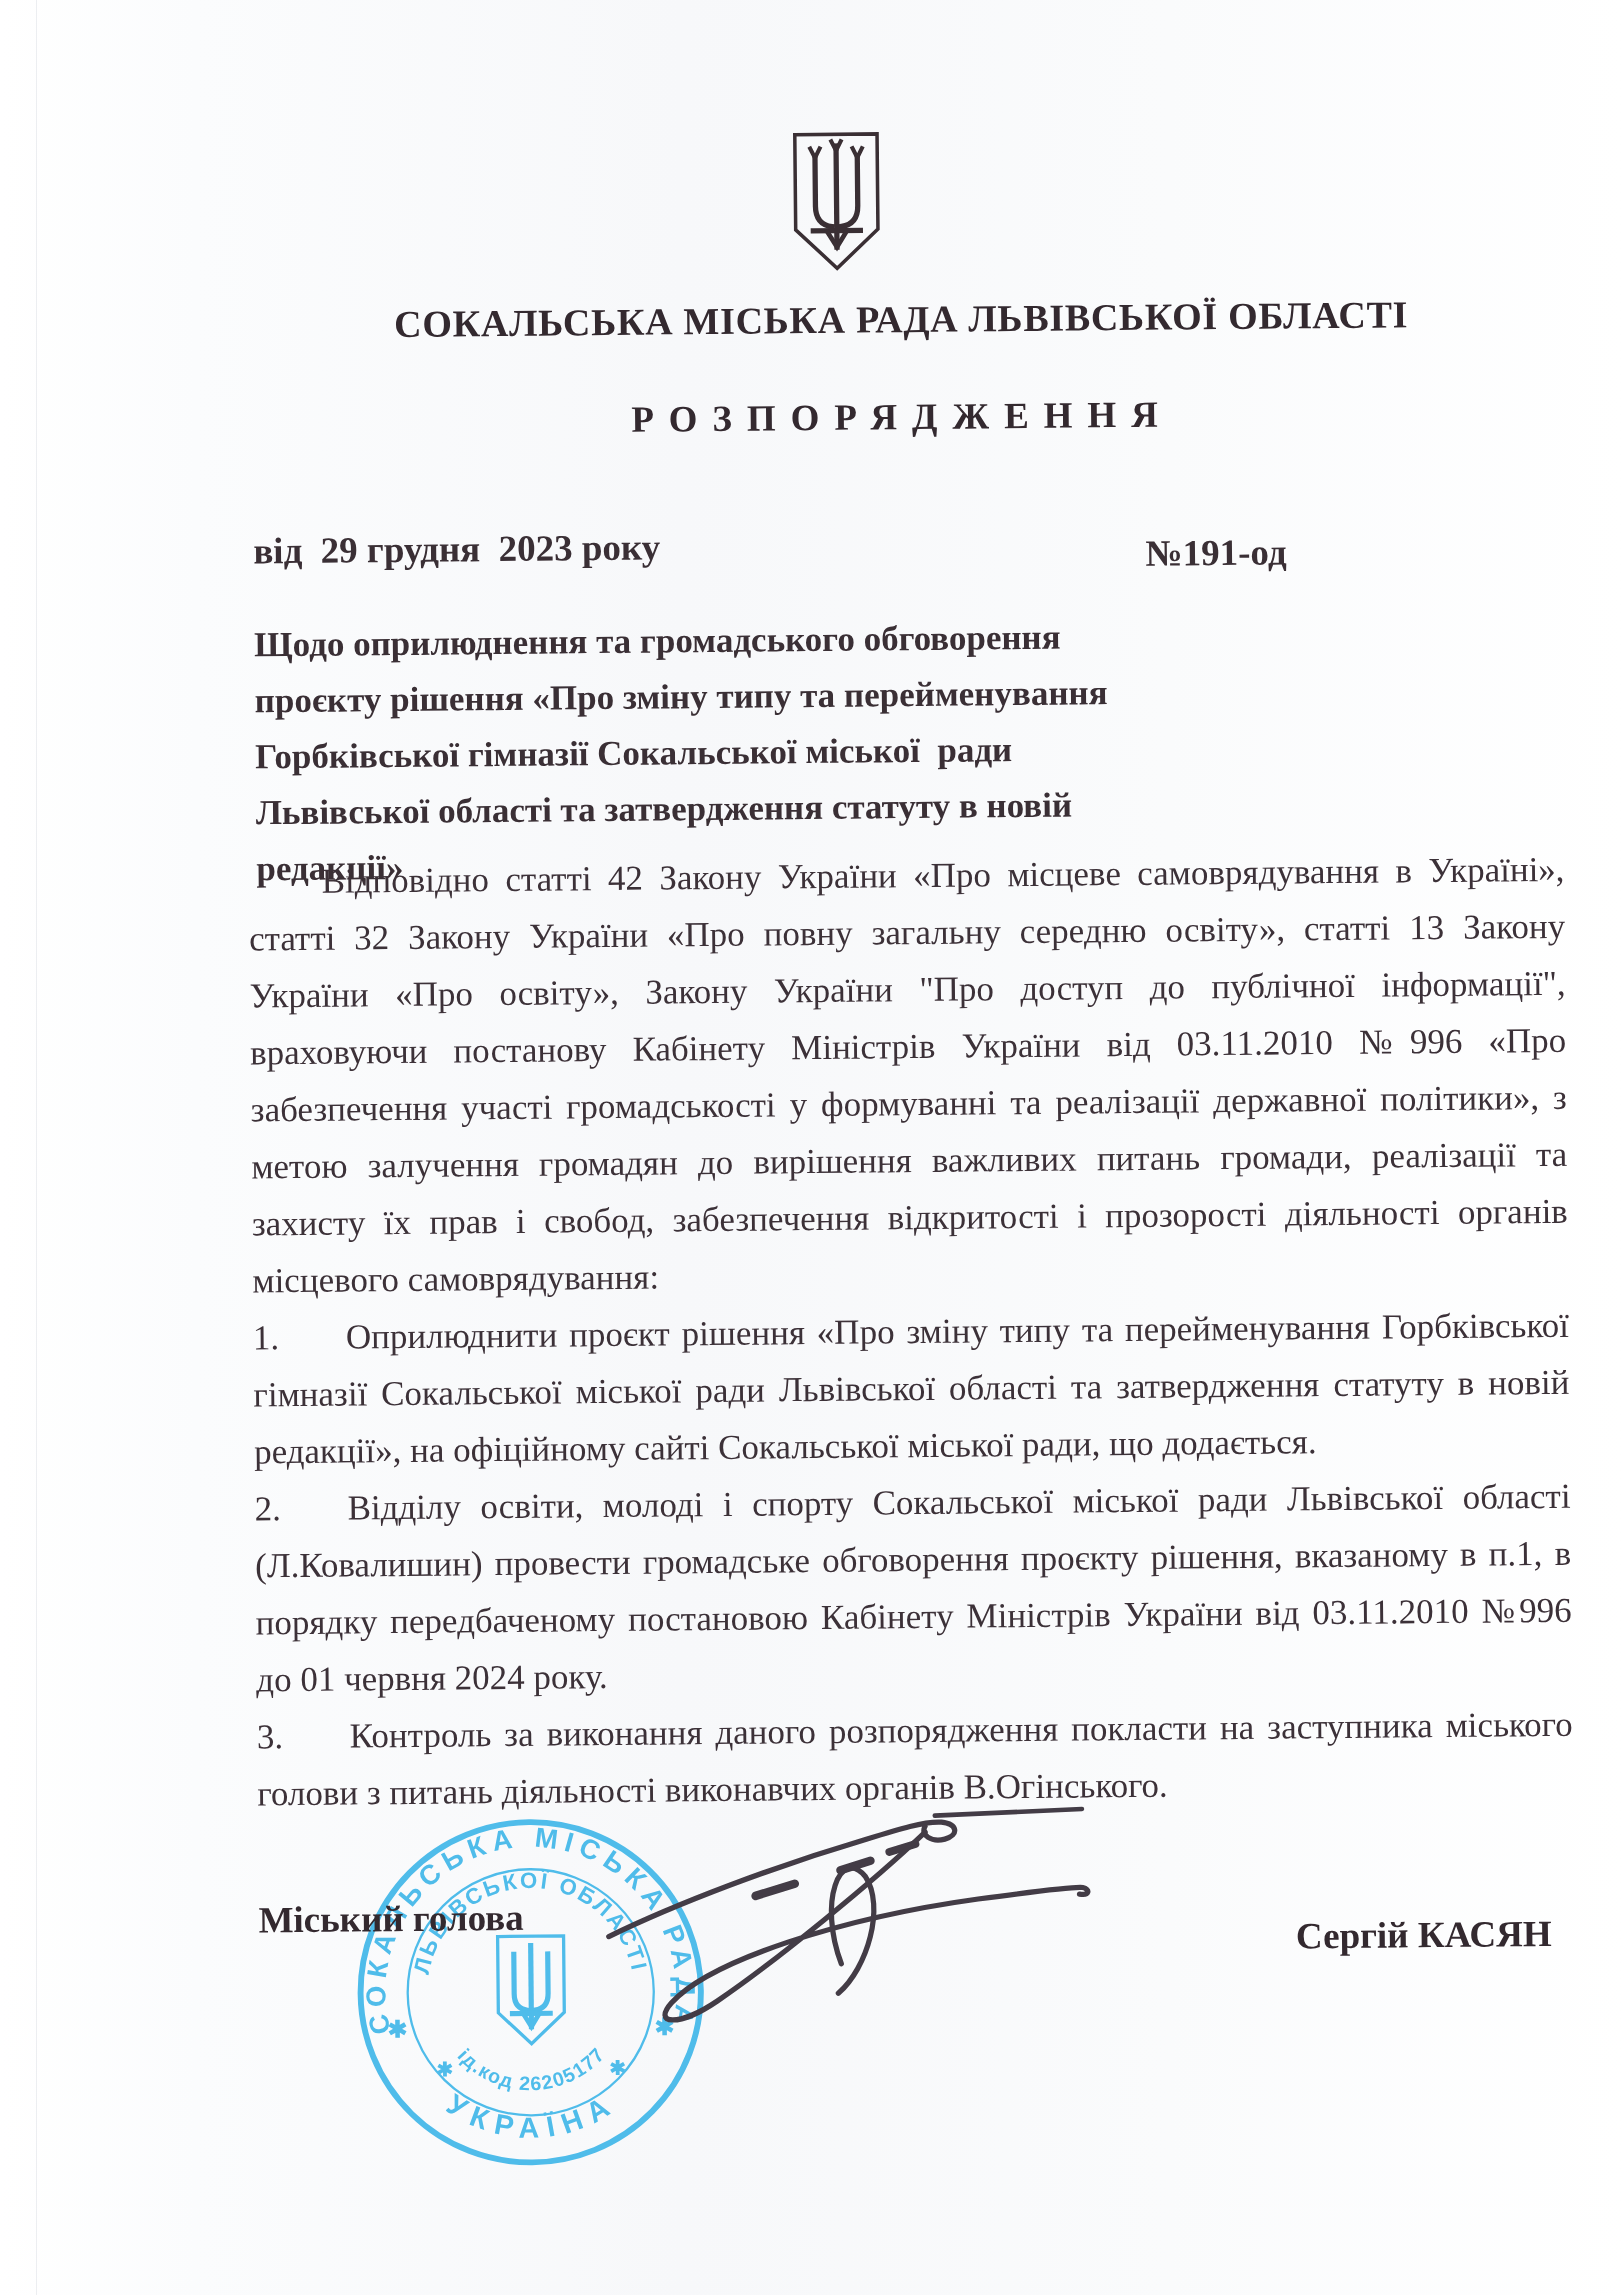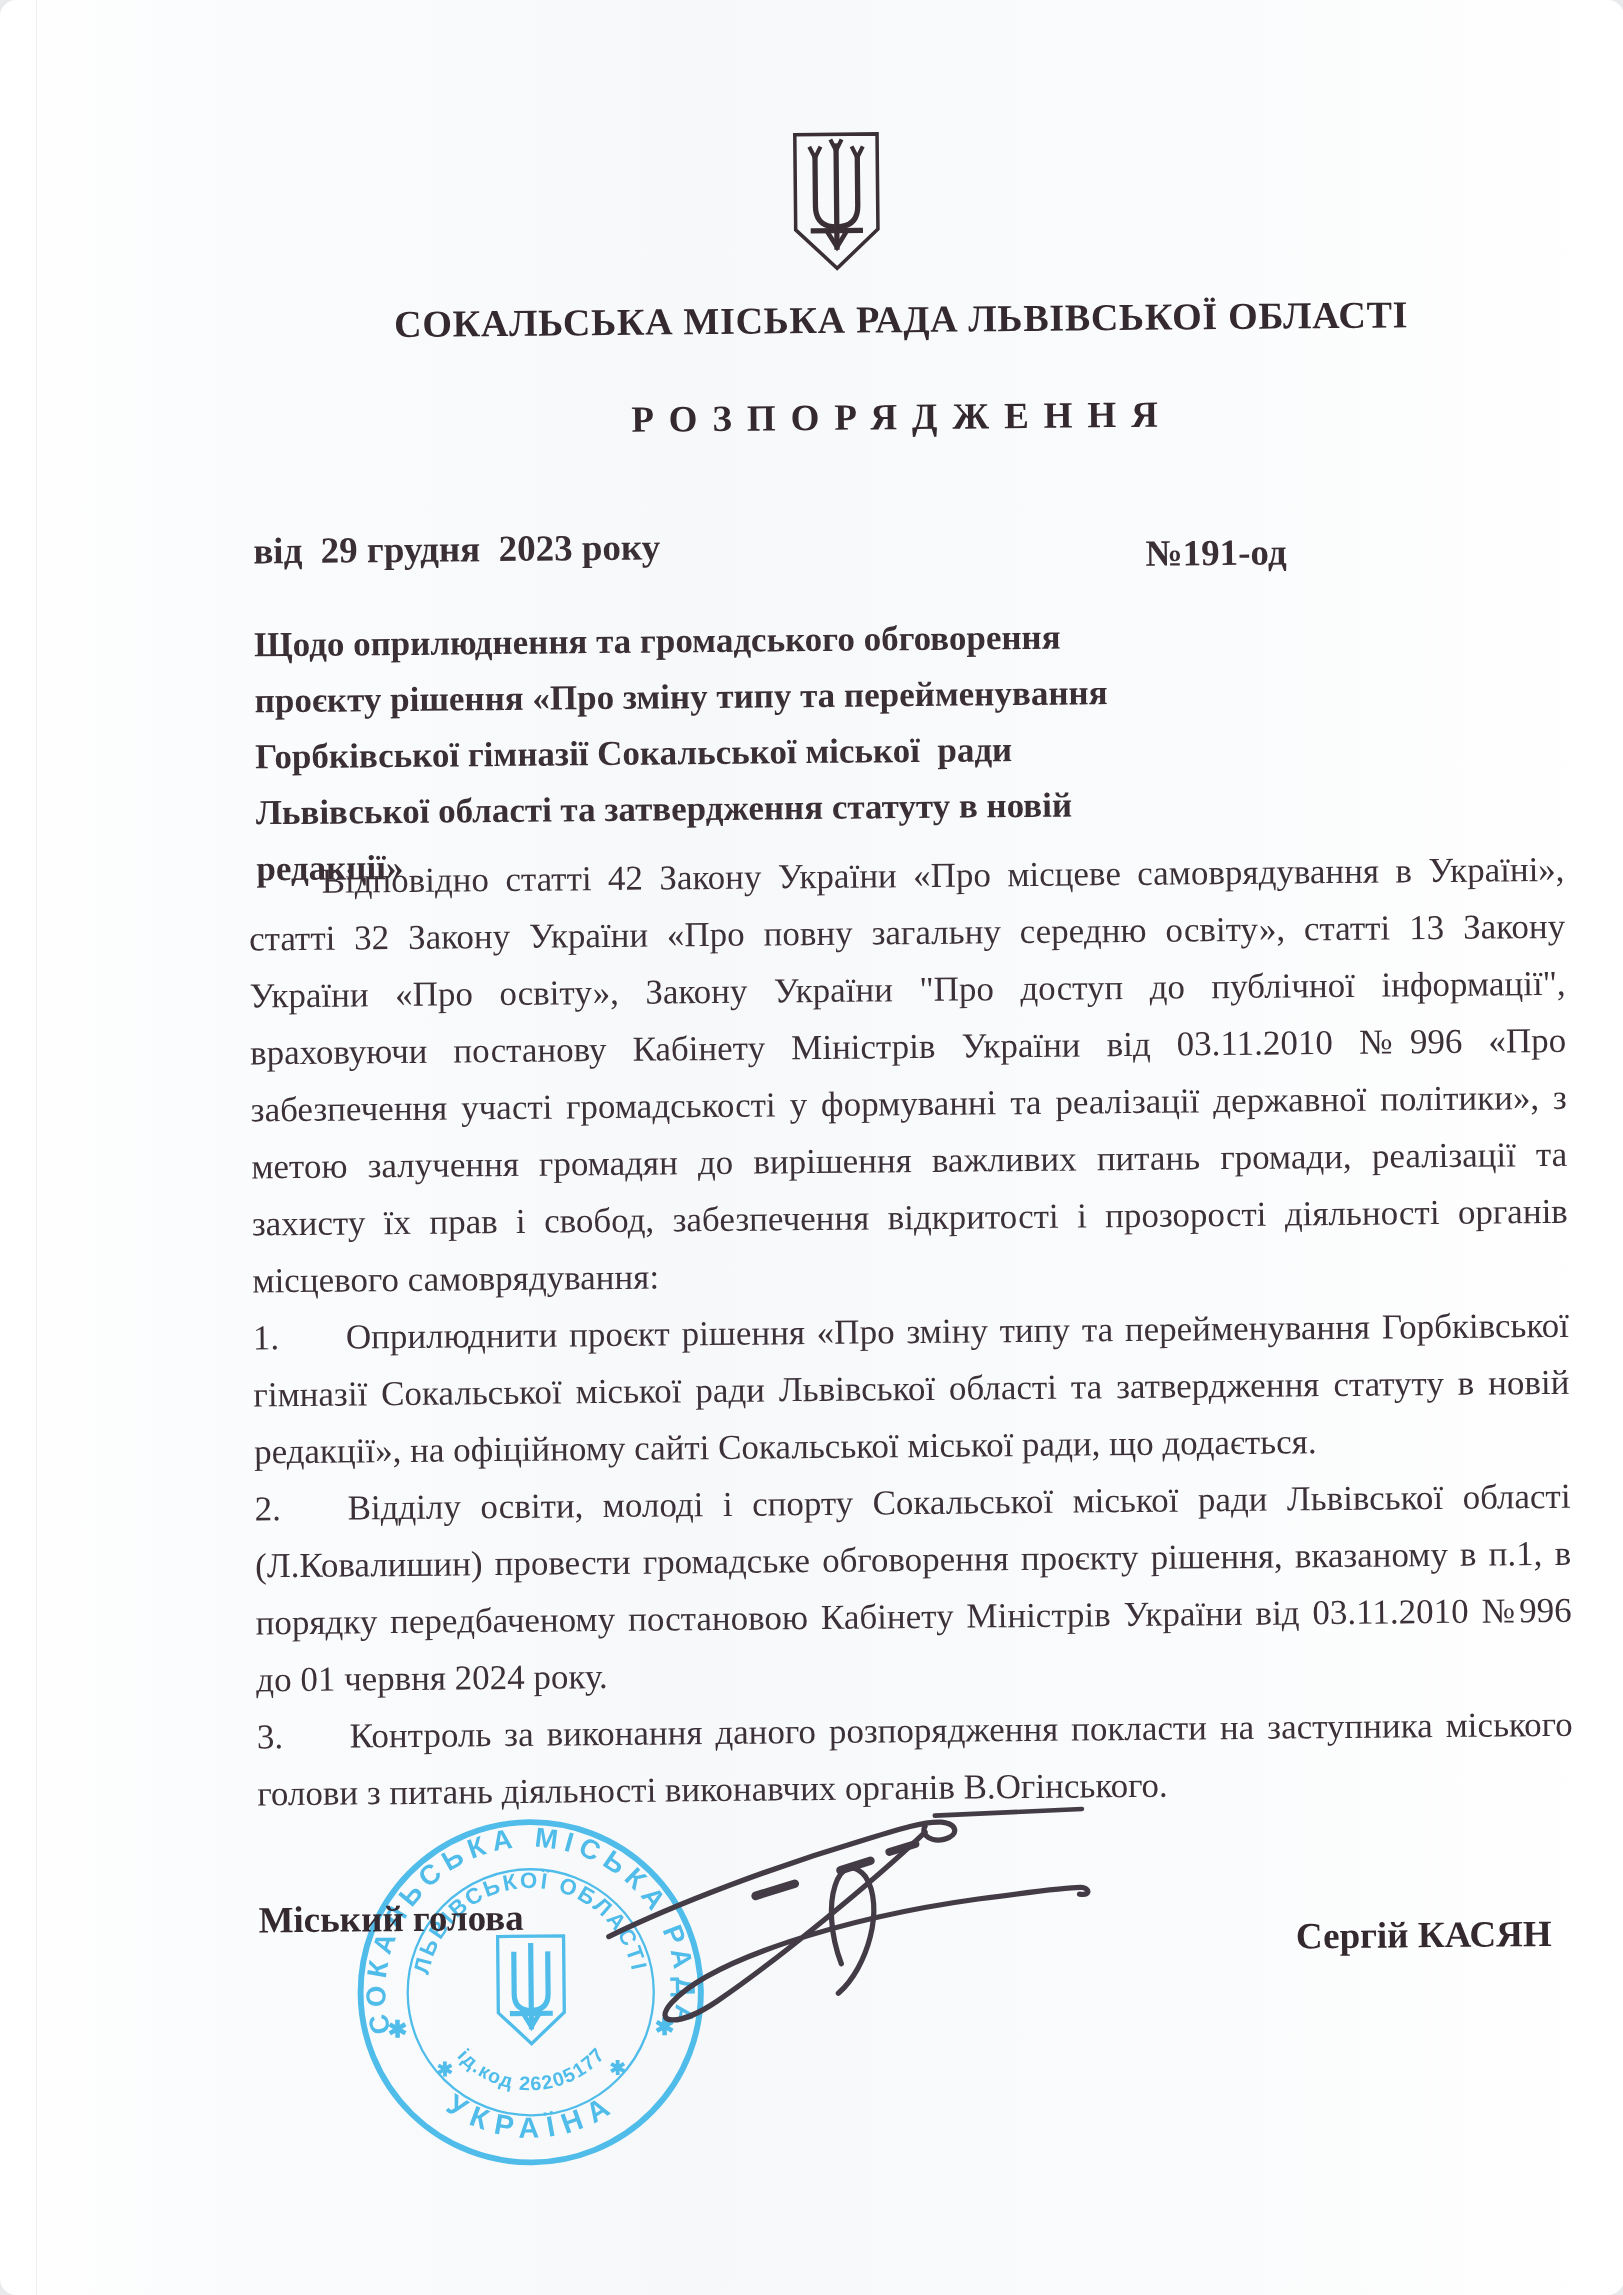--- a/index.html
+++ b/index.html
@@ -1,20 +1,20 @@
 <!DOCTYPE html>
 <html lang="uk" style="font-size:10.5px"><head>
 <meta charset="utf-8">
 <style>
   html,body { margin:0; padding:0; background:#e9eaec; }
   .page {
     position:relative; width:1624px; height:2295px; overflow:hidden;
     background:#fdfdfe;
     background-image:linear-gradient(90deg,#ffffff 0%,#fbfcfd 12%,#f7f8fa 42%,#fafbfc 72%,#ffffff 100%);
-    font-family:"Liberation Serif", serif; color:#3a2f35;border-radius:16px;
+    font-family:"Liberation Serif", serif; color:#3a2f35;
   }
   .page-edge { position:absolute; left:36px; top:0; bottom:0; width:1.3px; background:#eceef1; }
   .rot { position:absolute; inset:0; transform:rotate(-0.55deg); transform-origin:812px 196px; }
 
   .emblem { position:absolute; left:789px; top:131px; width:95px; height:141px; }
 
   .content { position:absolute; left:242px; top:298px; width:1316px; }
 
   .org-name {
     position:absolute; top:0; left:0; width:100%;

